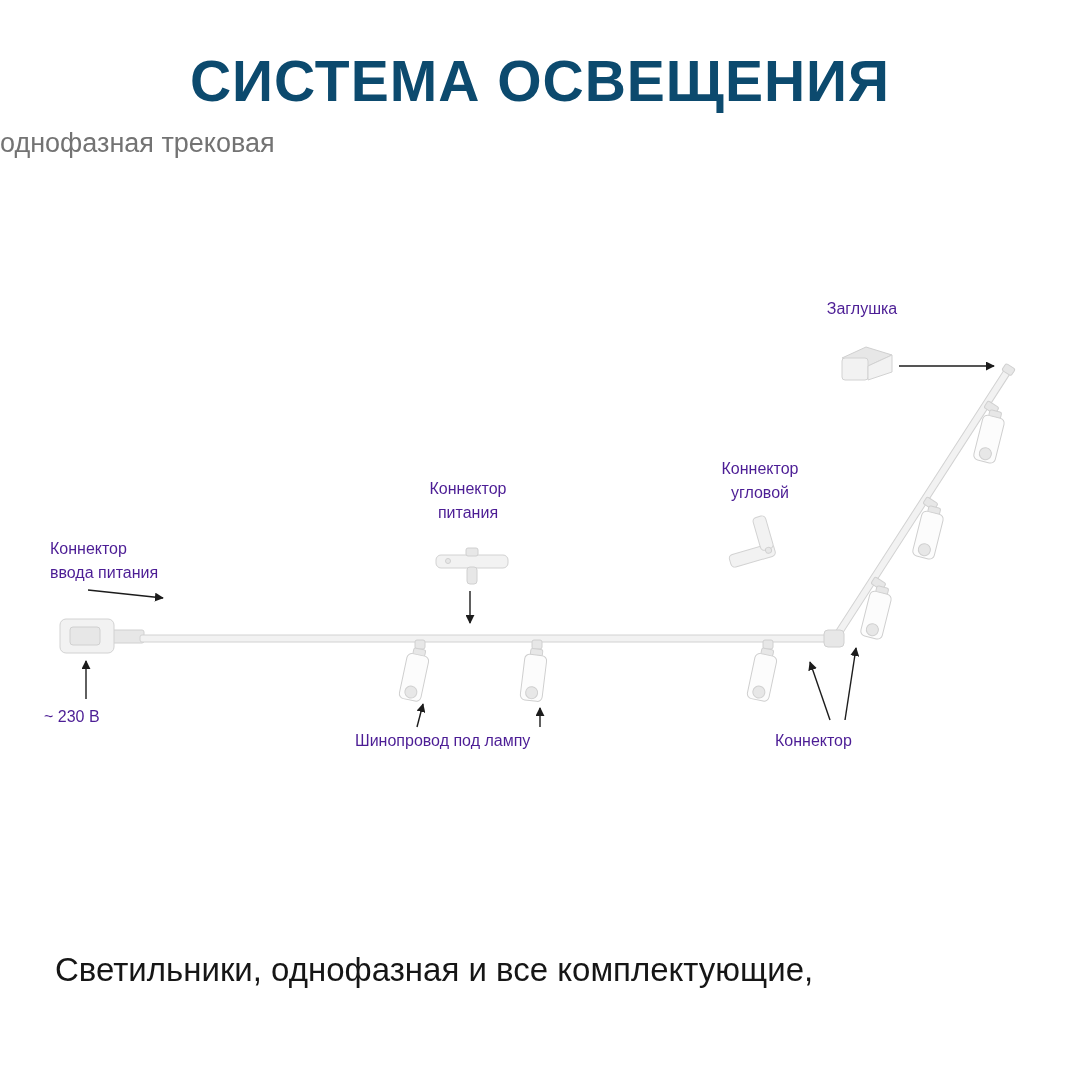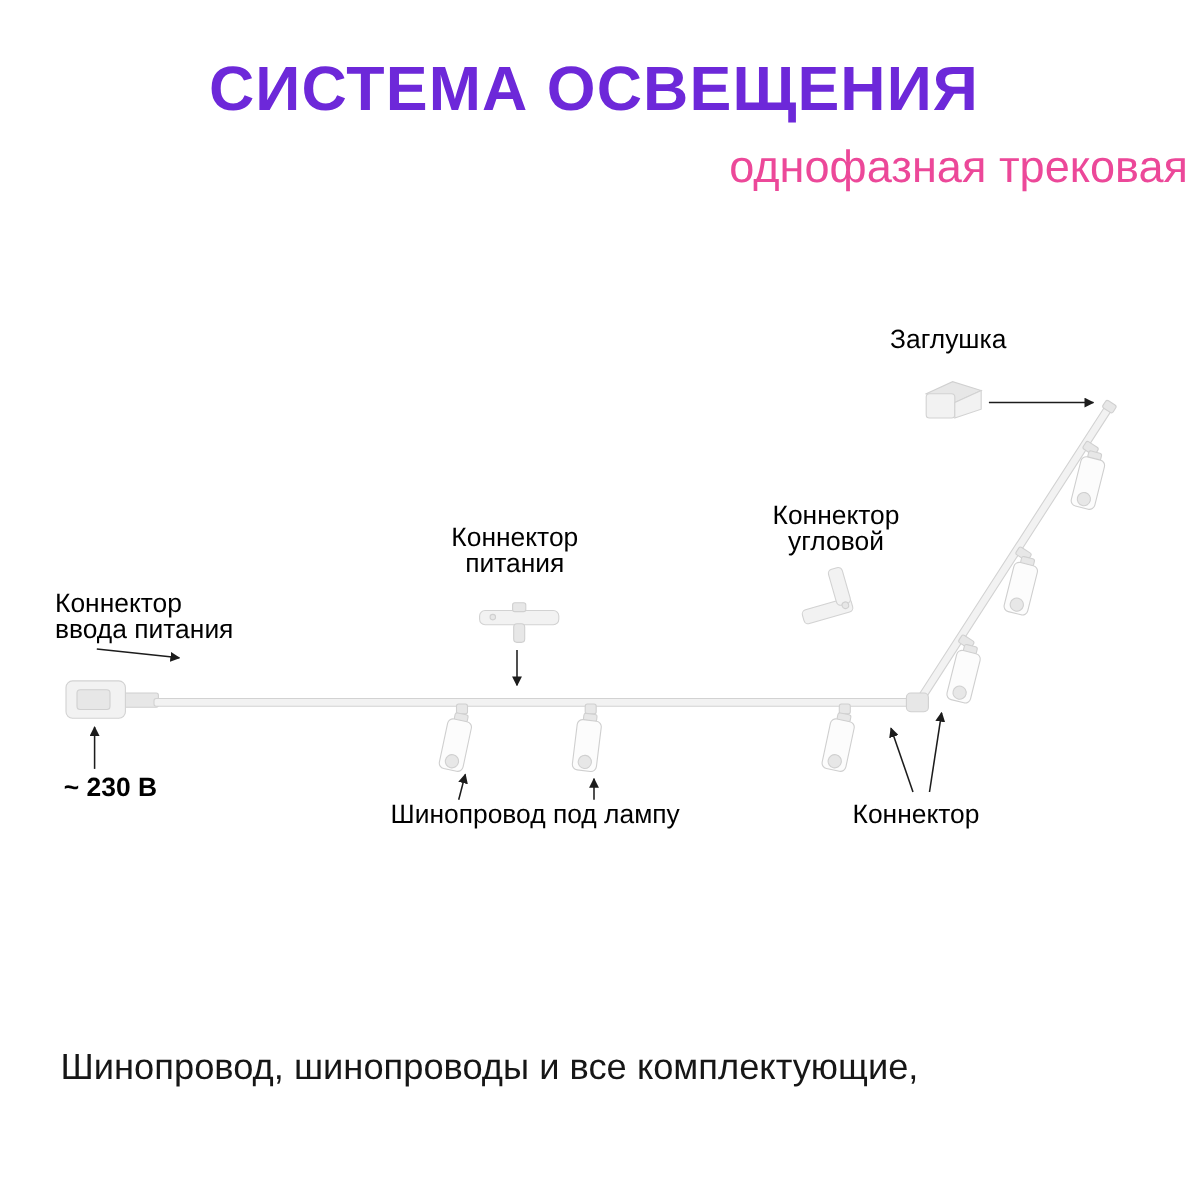--- a/index.html
+++ b/index.html
@@ -3,31 +3,31 @@
 <meta charset="utf-8">
 <style>
   * { margin:0; padding:0; box-sizing:border-box; }
   html,body { background:#ffffff; }
   body { font-family:"Liberation Sans", sans-serif; color:#1c1c1c; }
   .canvas { position:relative; width:1080px; height:1080px; background:#ffffff; overflow:hidden; }
 
   .title {
     position:absolute; top:48px; left:0; width:100%;
     text-align:center; font-size:57px; font-weight:700;
-    letter-spacing:1px; color:#6d28d9;
+    letter-spacing:1px; color:#0c4a6e;
   }
   .subtitle {
     position:absolute; top:128px; left:0; width:100%;
-    text-align:right; font-size:41px; font-weight:400; color:#ec4899;
+    text-align:left; font-size:27px; font-weight:400; color:#737373;
   }
 
   .diagram-svg { position:absolute; left:0; top:0; }
 
   .lbl {
-    position:absolute; font-size:24px; line-height:24px; color:#000000;
+    position:absolute; font-size:16px; line-height:24px; color:#4c1d95;
   }
   .lbl.center { text-align:center; }
   .lbl .ln { display:block; }
 
   .footer {
     position:absolute; left:55px; top:946px;
     font-size:33px; line-height:47px; color:#161616;
   }
 
   
@@ -167,23 +167,23 @@
   <div class="lbl center" style="left:398px; top:477px; width:140px;">
     <span class="ln">Коннектор</span>
     <span class="ln">питания</span>
   </div>
 
   <div class="lbl" style="left:50px; top:537px; width:180px;">
     <span class="ln">Коннектор</span>
     <span class="ln">ввода питания</span>
   </div>
 
-  <div class="lbl" style="left:58px; top:705px;font-weight:bold;">~ 230 В</div>
+  <div class="lbl" style="left:44px; top:705px;">~ 230 В</div>
 
   <div class="lbl" style="left:355px; top:729px;">Шинопровод под лампу</div>
 
   <div class="lbl" style="left:775px; top:729px;">Коннектор</div>
 
   <div class="footer">
-    <div>Шинопровод, шинопроводы и все комплектующие,</div>
+    <div>Светильники, однофазная и все комплектующие,</div>
   </div>
 
 </div>
 
 </body></html>

